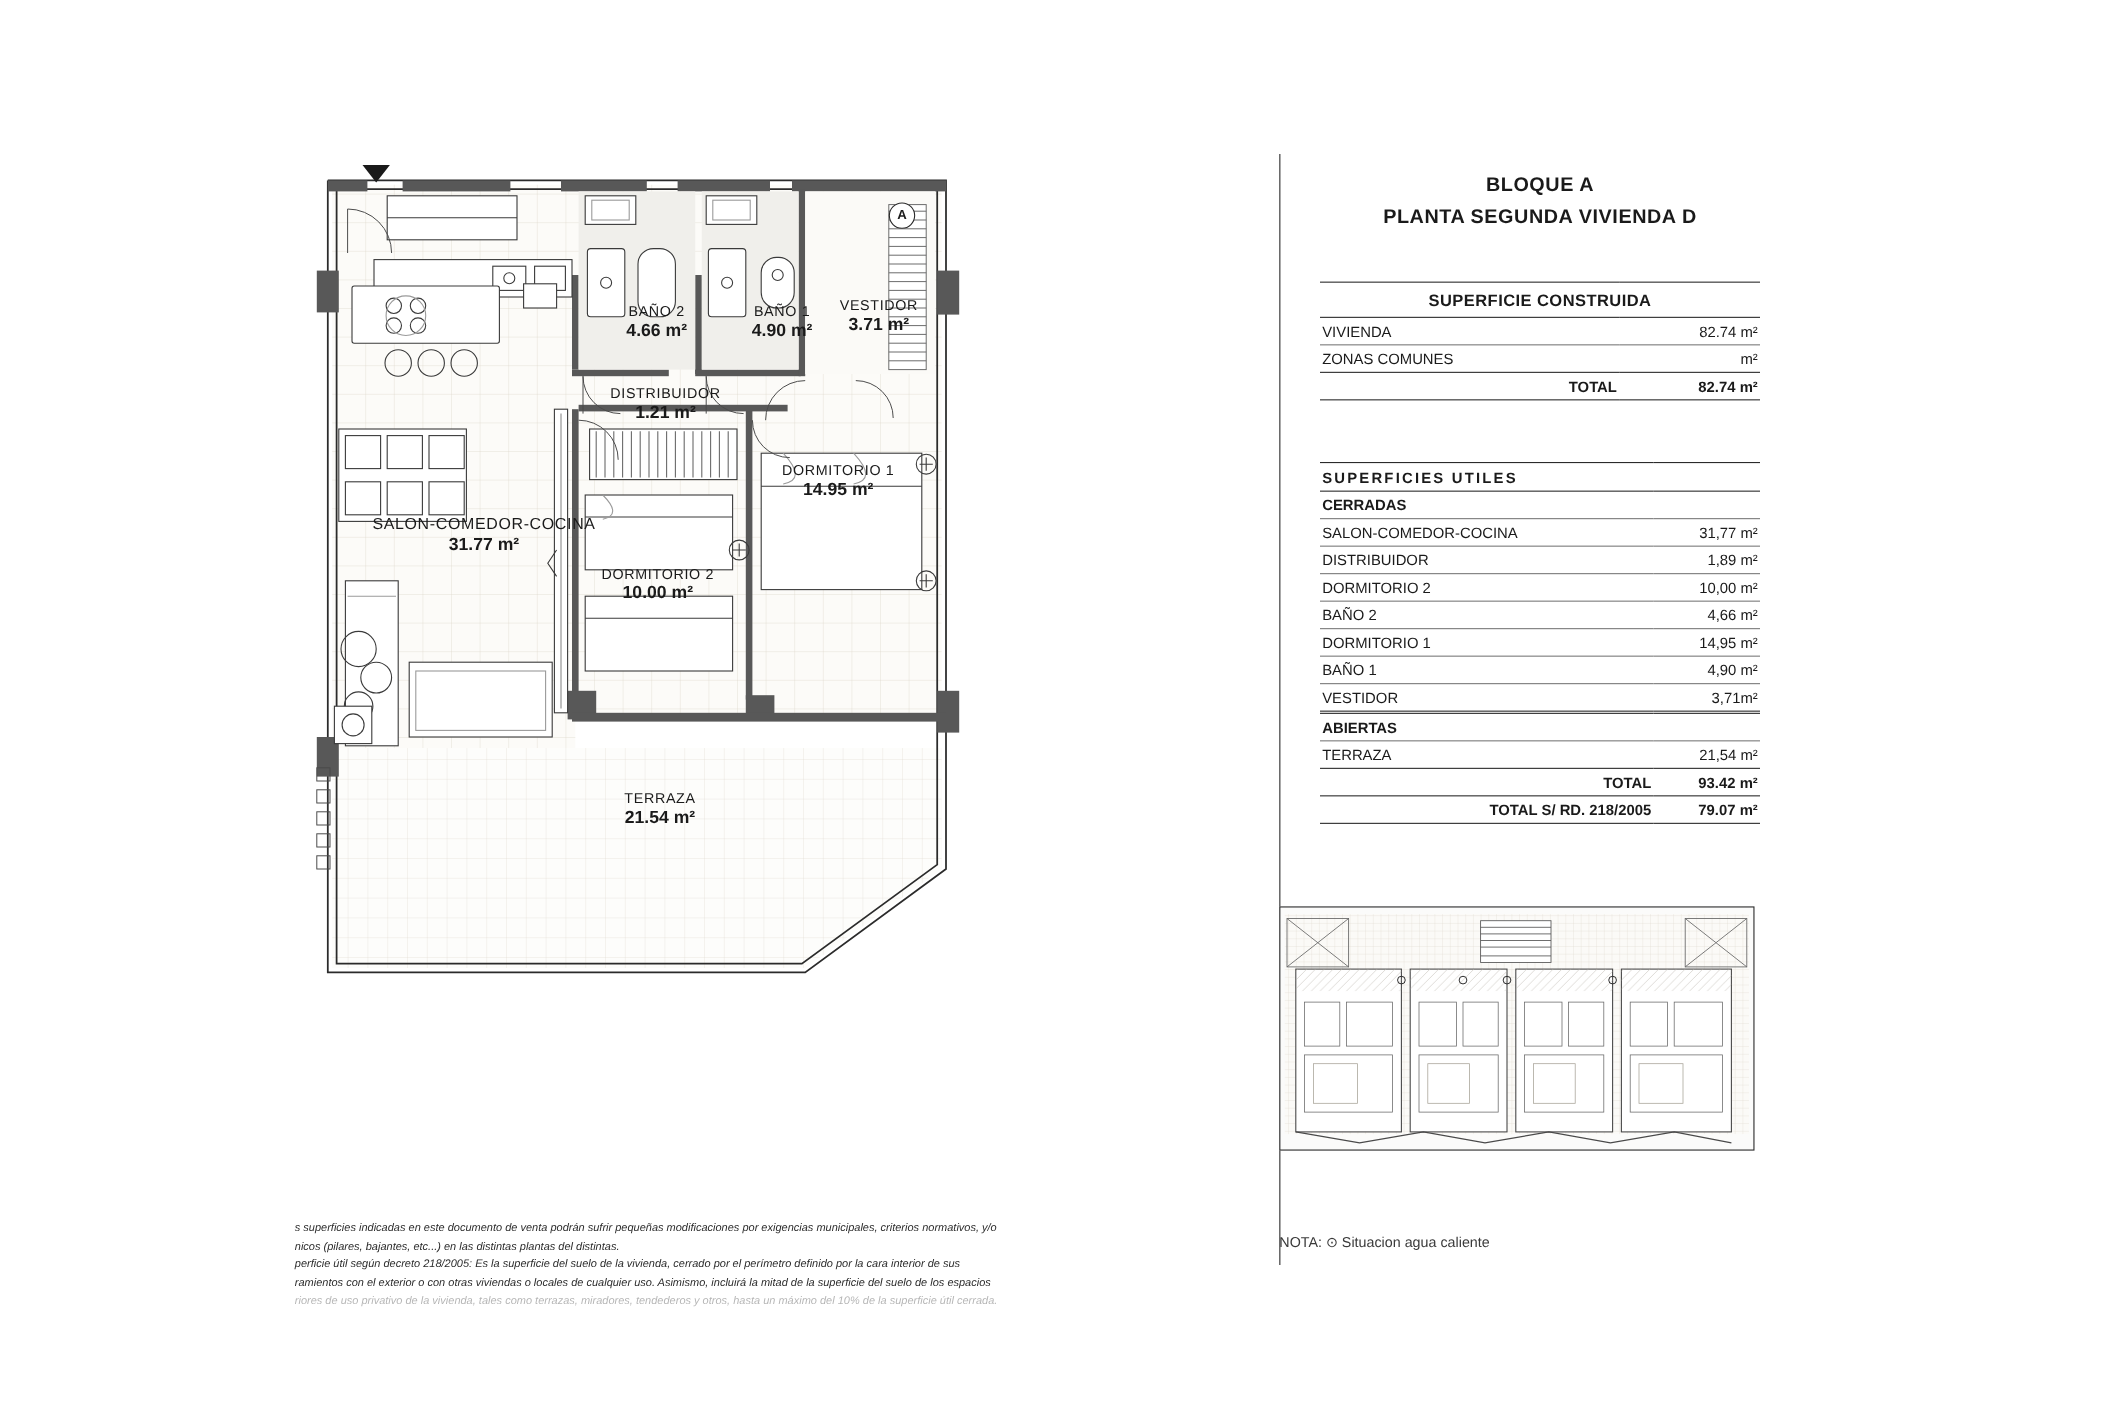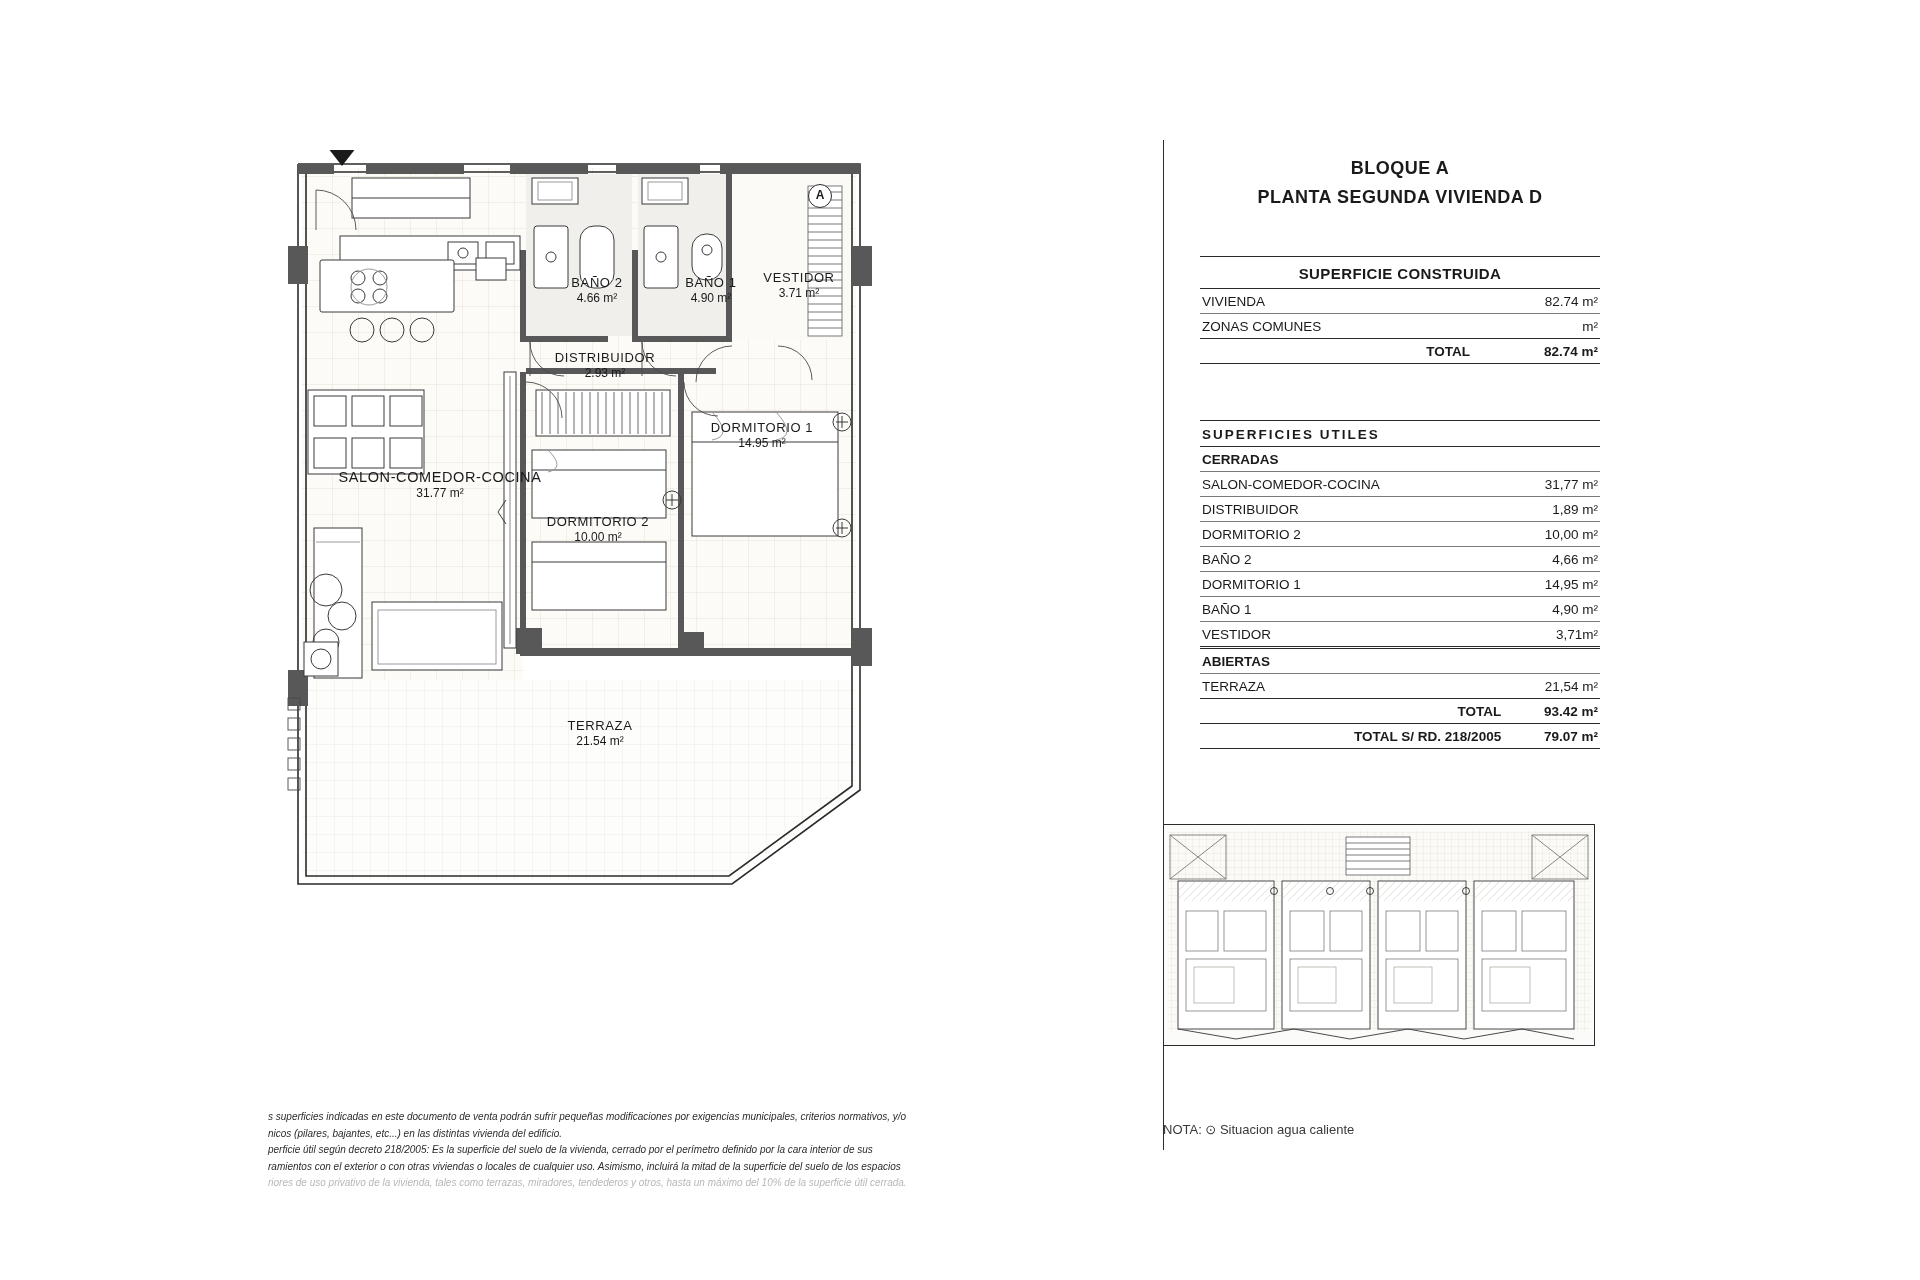--- a/index.html
+++ b/index.html
@@ -28,21 +28,21 @@
 
   
   .keyplan{position:absolute;left:1163px;top:824px;width:430px;height:220px;border:1px solid #2b2b2b;background:#fbfbfa;overflow:hidden;}
   .kp-grid{position:absolute;inset:0;}
   .note{position:absolute;left:1163px;top:1122px;font-size:13px;color:#3a3a3a;}
 
   
   .plan{position:absolute;left:280px;top:150px;width:830px;height:840px;}
   .planlabel{position:absolute;text-align:center;font-size:13px;color:#1a1a1a;line-height:1.25;}
   .planlabel .nm{font-size:13px;letter-spacing:.6px;}
-  .planlabel .ar{font-size:12px;}
+  .planlabel .ar{font-size:16px;font-weight:bold;}
   .big-room .nm{font-size:14.5px;}
 
   
   .footnote{position:absolute;left:268px;top:1110px;width:700px;font-size:10px;line-height:1.45;color:#2b2b2b;font-style:italic;}
   .footnote p{margin:0 0 2px 0;}
   .fn-fade{opacity:.35;}
 
   .ncircle{position:absolute;width:22px;height:22px;border:1.4px solid #2b2b2b;border-radius:50%;font-size:12px;font-weight:bold;text-align:center;line-height:21px;background:#fff;}
 </style>
 </head>
@@ -263,21 +263,21 @@
     <div class="planlabel" style="left:376px;top:125px;width:110px;">
       <div class="nm">BAÑO 1</div>
       <div class="ar">4.90 m²</div>
     </div>
     <div class="planlabel" style="left:464px;top:120px;width:110px;">
       <div class="nm">VESTIDOR</div>
       <div class="ar">3.71 m²</div>
     </div>
     <div class="planlabel" style="left:255px;top:200px;width:140px;">
       <div class="nm">DISTRIBUIDOR</div>
-      <div class="ar">2.93 m²</div>
+      <div class="ar">1.21 m²</div>
     </div>
     <div class="planlabel" style="left:412px;top:270px;width:140px;">
       <div class="nm">DORMITORIO 1</div>
       <div class="ar">14.95 m²</div>
     </div>
     <div class="planlabel big-room" style="left:20px;top:318px;width:280px;">
       <div class="nm">SALON-COMEDOR-COCINA</div>
       <div class="ar">31.77 m²</div>
     </div>
     <div class="planlabel" style="left:243px;top:364px;width:150px;">
@@ -515,19 +515,19 @@
         <circle cx="302" cy="66" r="3.5"></circle>
           <circle cx="166" cy="66" r="3.5"></circle>
       </g>
     </svg>
   </div>
 
   <div class="note">NOTA: ⊙ Situacion agua caliente</div>
 
   <div class="footnote">
     <p>s superficies indicadas en este documento de venta podrán sufrir pequeñas modificaciones por exigencias municipales, criterios normativos, y/o</p>
-    <p>nicos (pilares, bajantes, etc...) en las distintas vivienda del edificio.</p>
+    <p>nicos (pilares, bajantes, etc...) en las distintas plantas del distintas.</p>
     <p>perficie útil según decreto 218/2005: Es la superficie del suelo de la vivienda, cerrado por el perímetro definido por la cara interior de sus</p>
     <p>ramientos con el exterior o con otras viviendas o locales de cualquier uso. Asimismo, incluirá la mitad de la superficie del suelo de los espacios</p>
     <p class="fn-fade">riores de uso privativo de la vivienda, tales como terrazas, miradores, tendederos y otros, hasta un máximo del 10% de la superficie útil cerrada.</p>
   </div>
 
 </div>
 
 </body></html>

